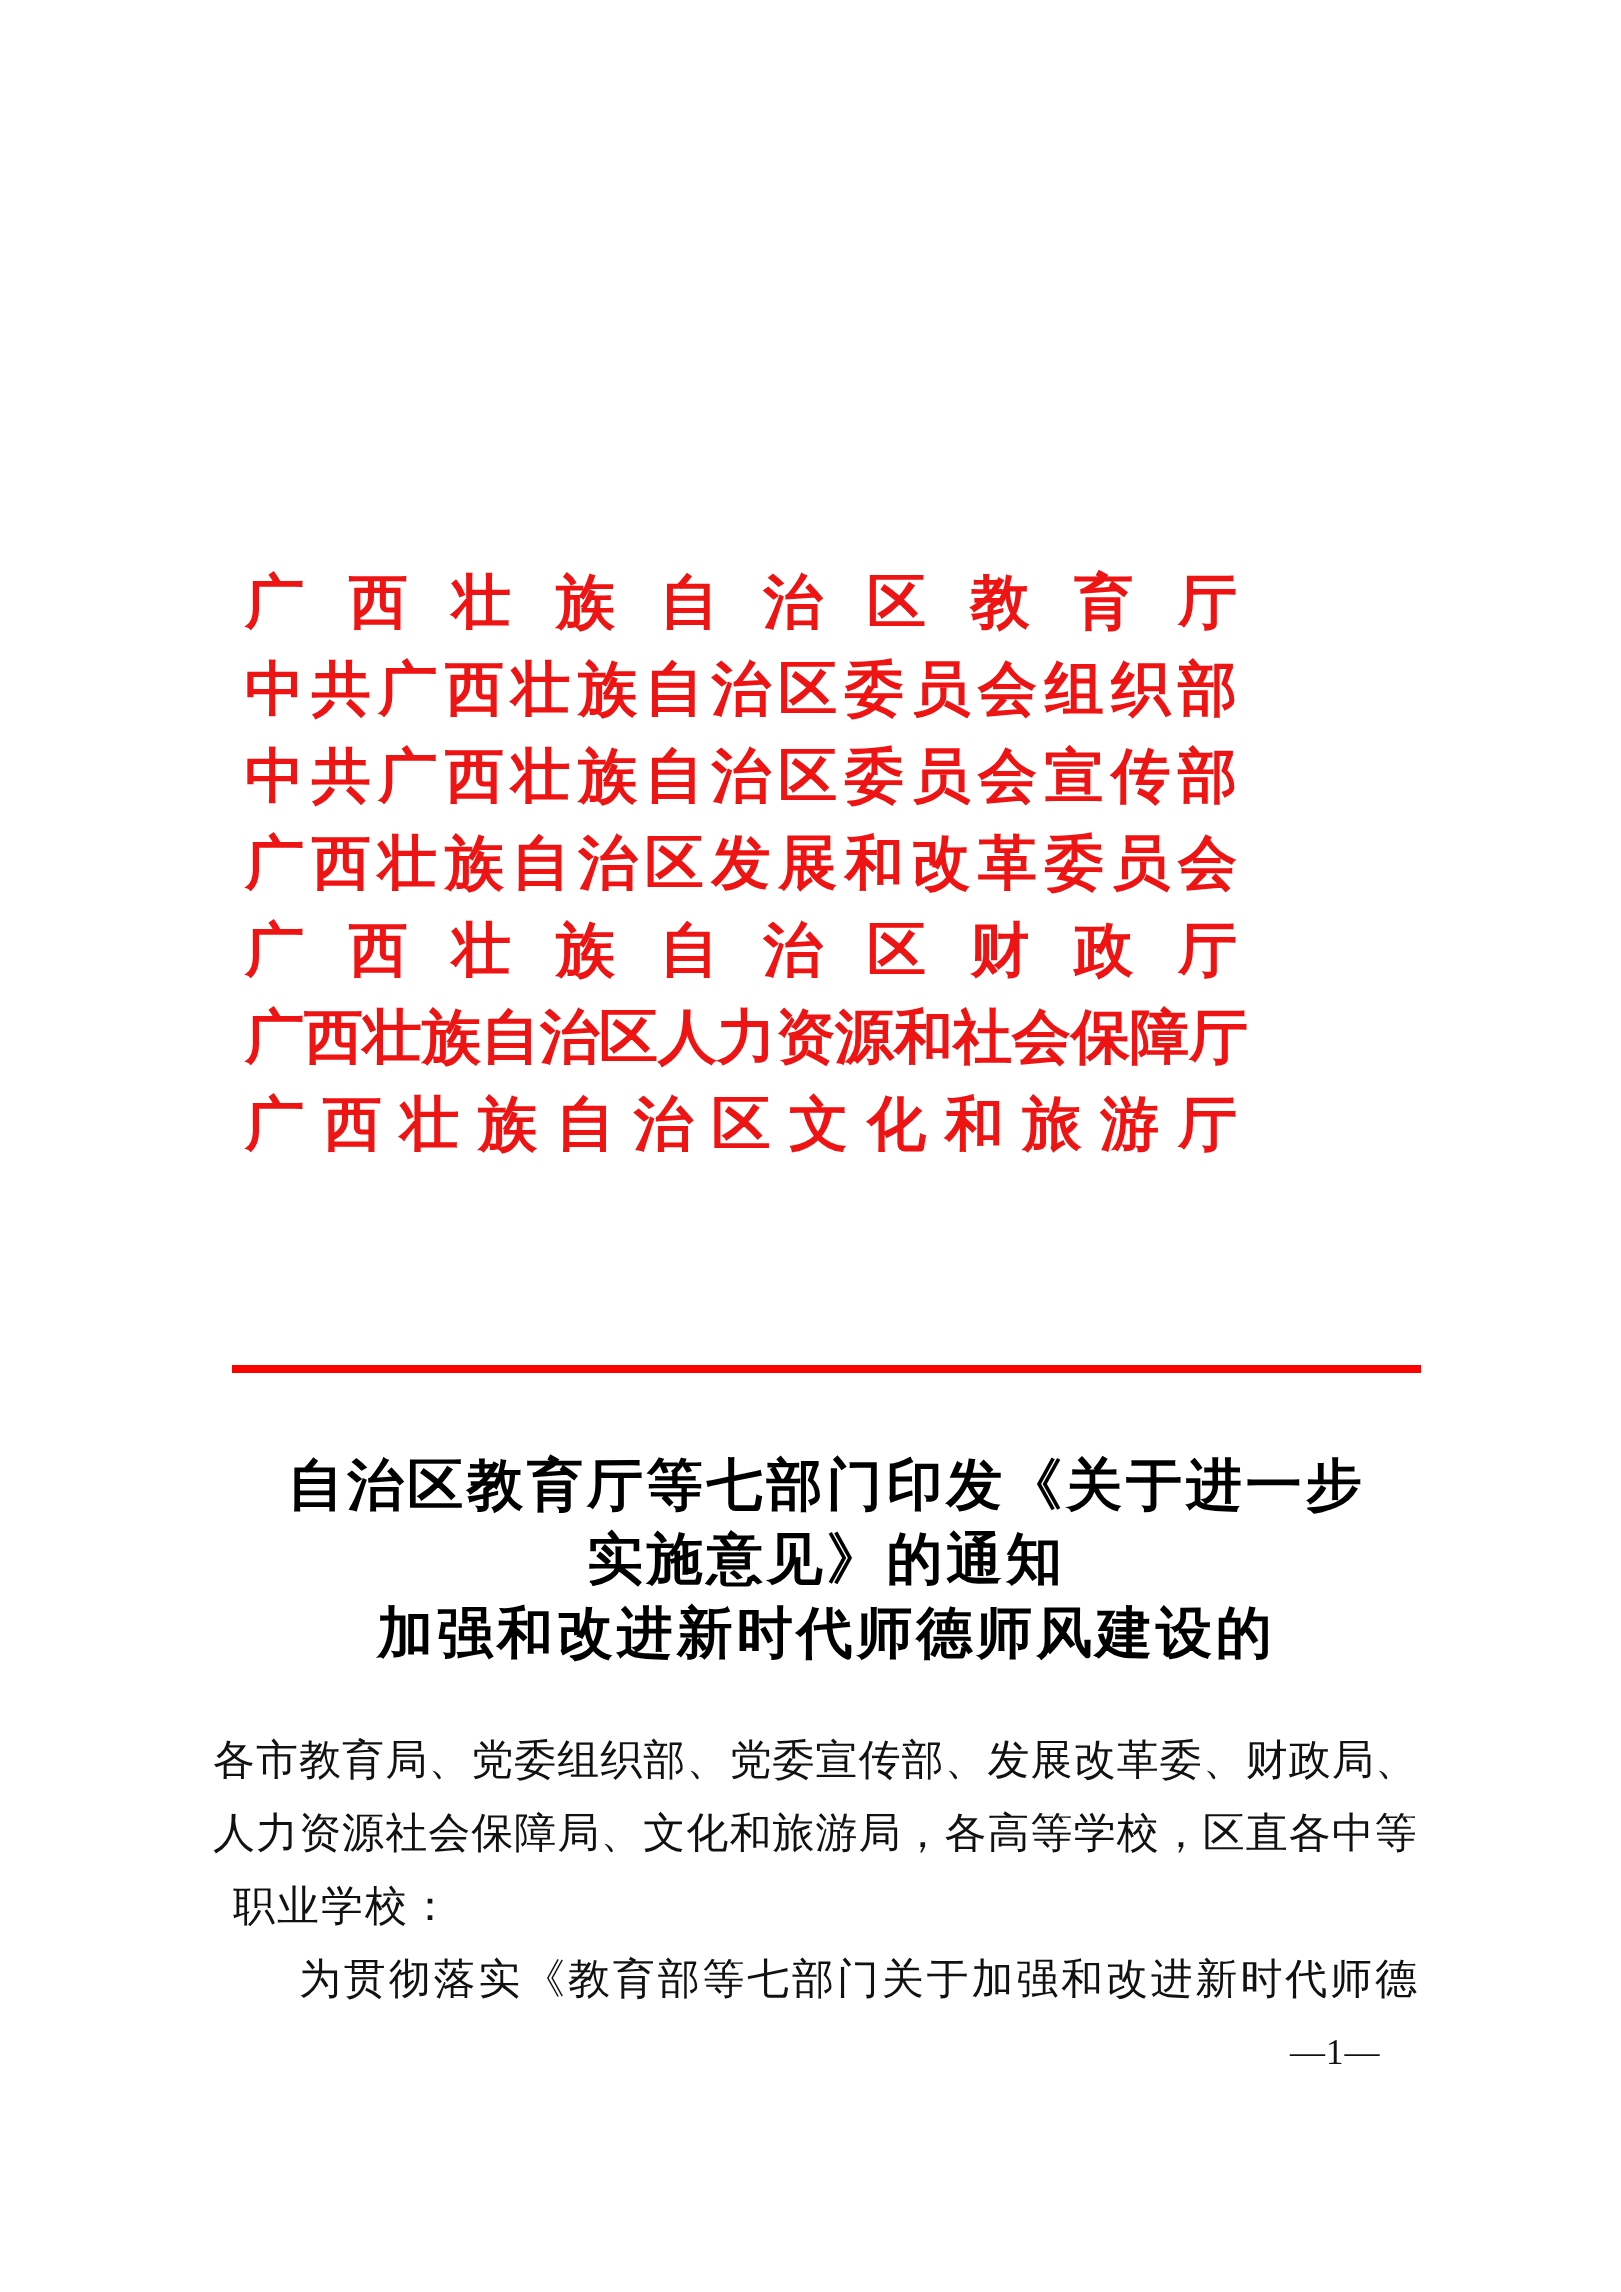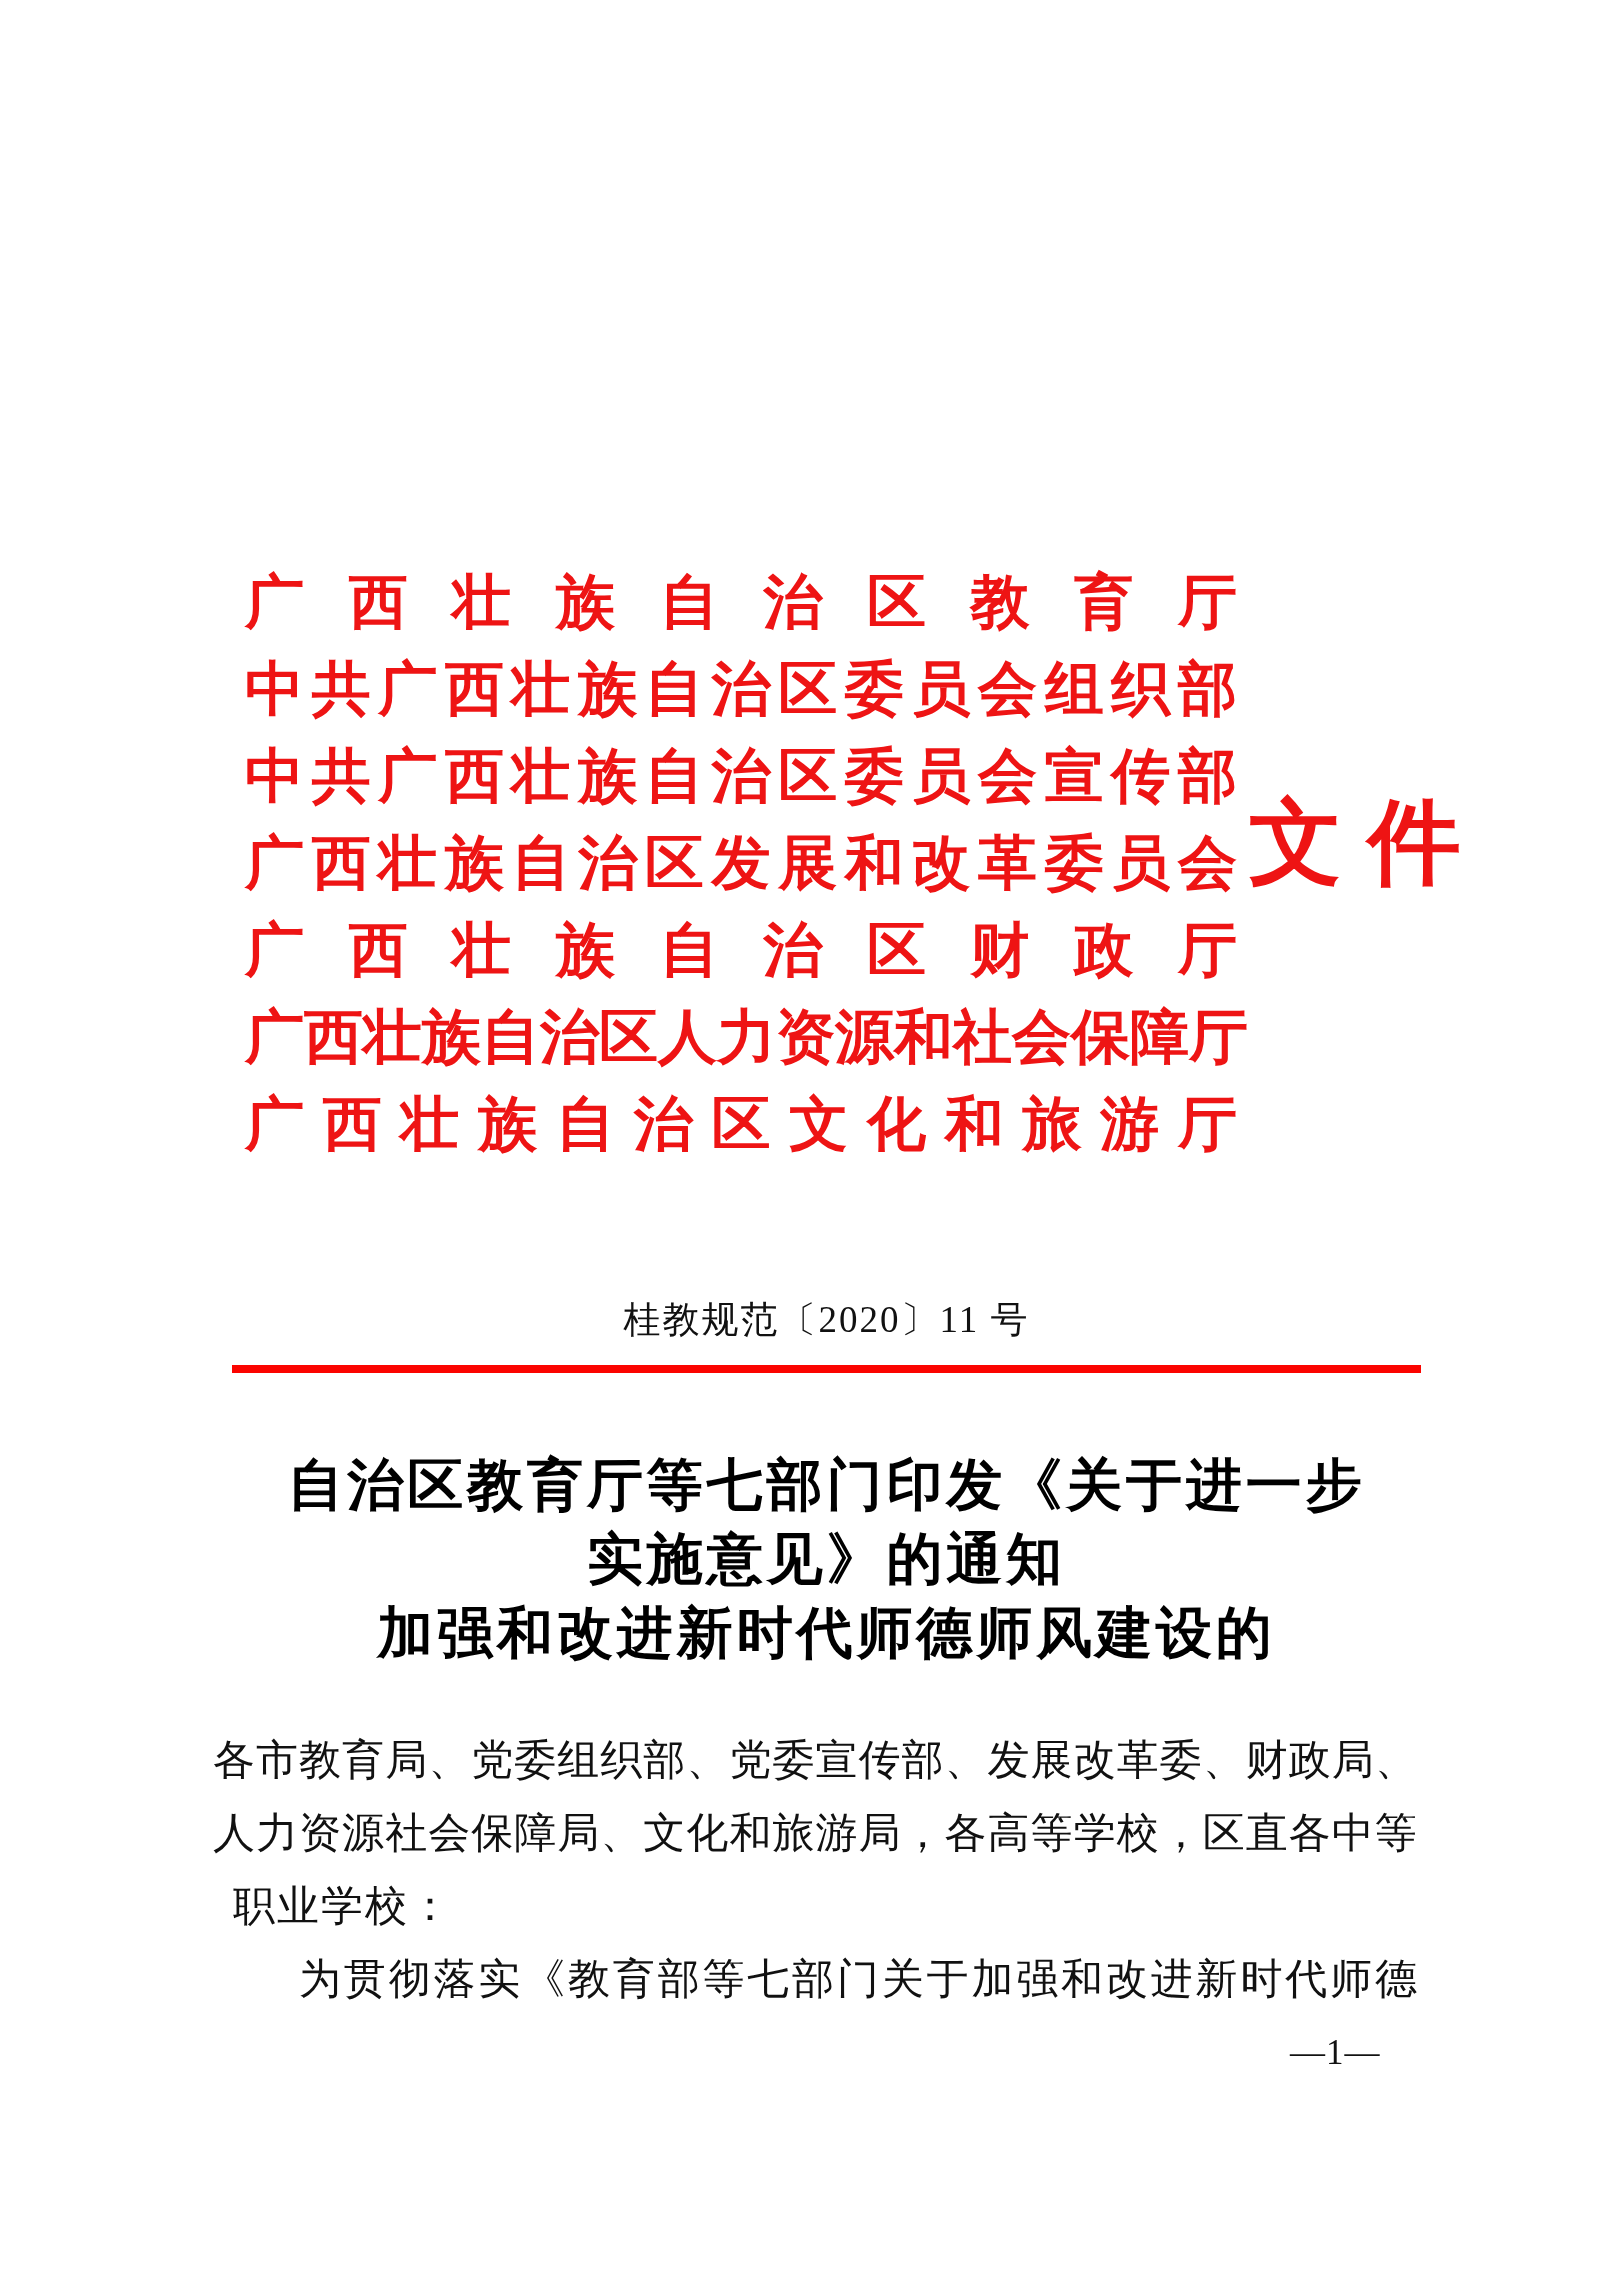--- a/index.html
+++ b/index.html
@@ -177,23 +177,21 @@
         <span>区</span>
         <span>文</span>
         <span>化</span>
         <span>和</span>
         <span>旅</span>
         <span>游</span>
         <span>厅</span>
       </div>
   </div>
 
-  <div class="doc-marker">文件</div>
-
-  <div class="doc-number">桂教规范〔2020〕11 号</div>
+
 
   <div class="red-rule"></div>
 
   <div class="title-block">
     <div class="title-line">自治区教育厅等七部门印发《关于进一步</div>
     <div class="title-line">实施意见》的通知</div>
     <div class="title-line">加强和改进新时代师德师风建设的</div>
   </div>
 
   <div class="body-block">

